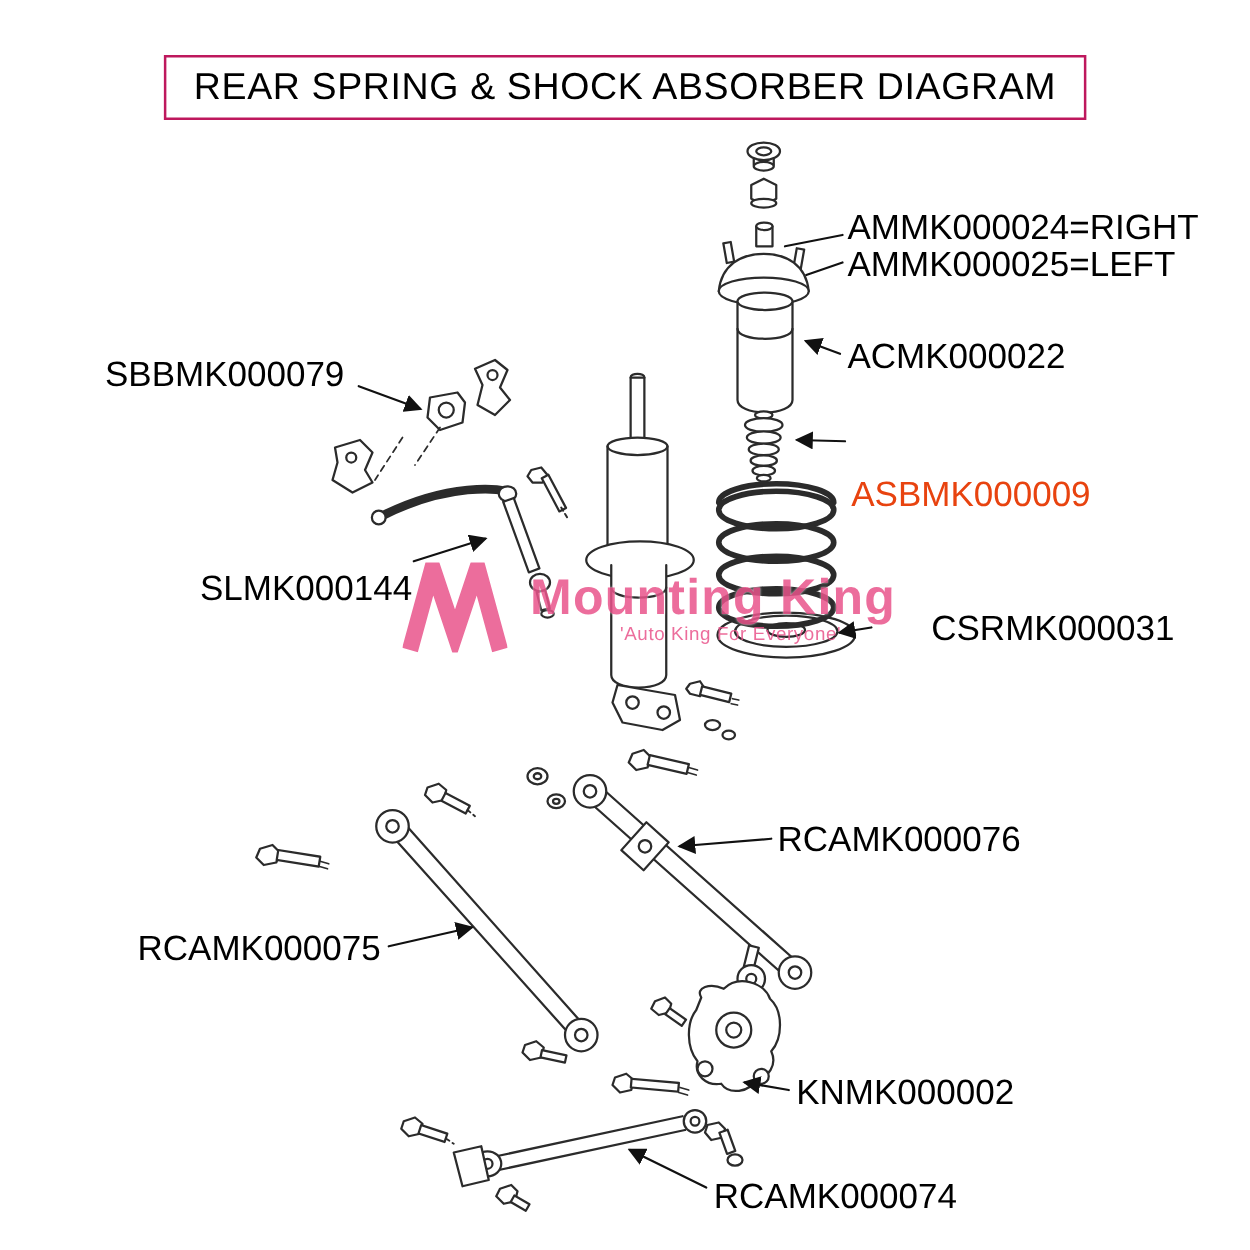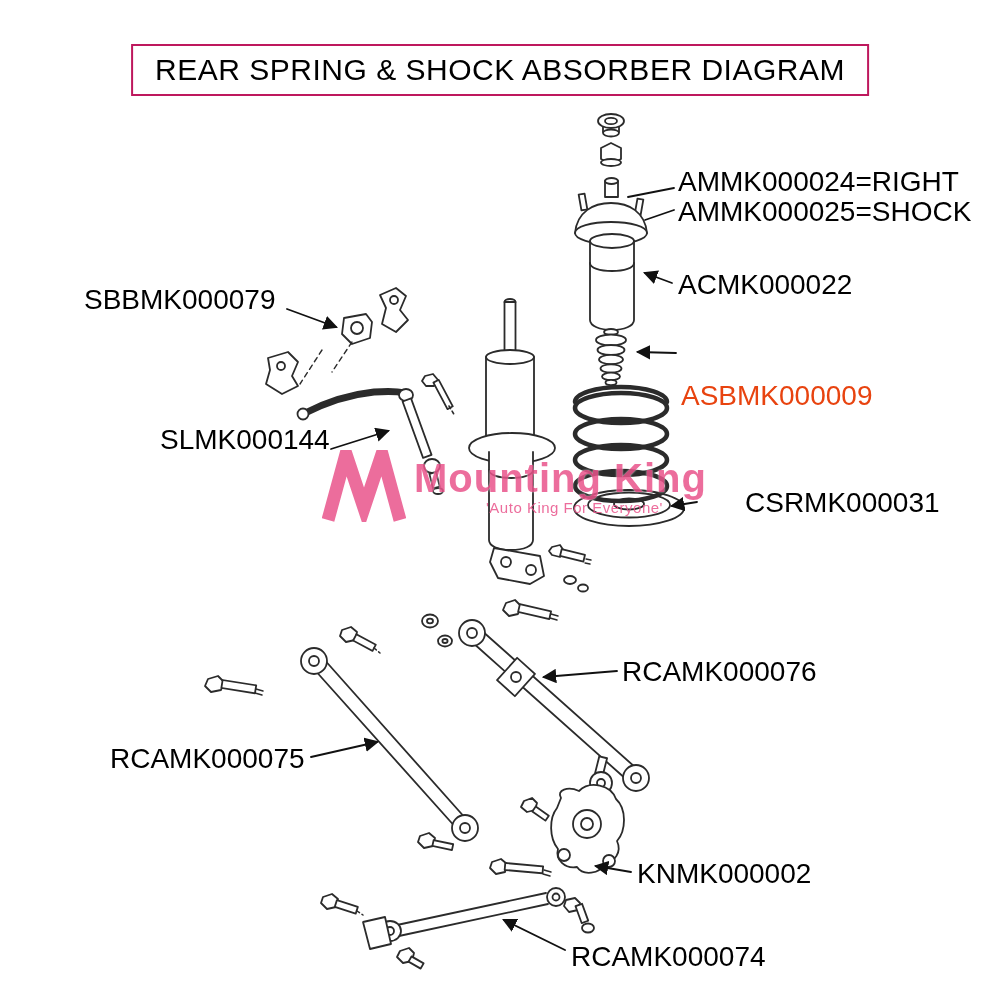--- a/index.html
+++ b/index.html
@@ -22,21 +22,21 @@
     letter-spacing:.5px;
     white-space:nowrap;
     z-index:5;
   }
   svg.diagram { position:absolute; left:0; top:0; z-index:1; }
   .watermark {
     position:absolute;
     left:322px; top:450px;
     display:flex;
     align-items:center;
-    gap:8px;
+    gap:18px;
     opacity:.85;
     z-index:2;
     justify-content:center;
   }
   .wm-text { display:flex; flex-direction:column; }
   .wm-brand {
     font-size:40px;
     font-weight:bold;
     color:#e9548b;
     letter-spacing:1px;
@@ -288,22 +288,22 @@
   <svg width="84" height="72" viewBox="0 0 84 72">
     <path d="M6,70 L24,4 L42,58 L60,4 L78,70" fill="none" stroke="#e9548b" stroke-width="13" stroke-linejoin="miter" stroke-linecap="butt"></path>
   </svg>
   <div class="wm-text">
     <div class="wm-brand">Mounting King</div>
     <div class="wm-tagline">'Auto King For Everyone'</div>
   </div>
 </div>
 
 <div class="part-label" style="left:678px; top:166px;">AMMK000024=RIGHT</div>
-<div class="part-label" style="left:678px; top:196px;">AMMK000025=SHOCK</div>
+<div class="part-label" style="left:678px; top:196px;">AMMK000025=LEFT</div>
 <div class="part-label" style="left:678px; top:269px;">ACMK000022</div>
 <div class="part-label highlight" style="left:681px; top:340px;">ASBMK000009</div>
 <div class="part-label" style="left:84px; top:284px;">SBBMK000079</div>
-<div class="part-label" style="left:160px; top:424px;">SLMK000144</div>
+<div class="part-label" style="left:160px; top:455px;">SLMK000144</div>
 <div class="part-label" style="left:701px; top:487px;margin-left:44px;">CSRMK000031</div>
 <div class="part-label" style="left:622px; top:656px;">RCAMK000076</div>
 <div class="part-label" style="left:110px; top:743px;">RCAMK000075</div>
 <div class="part-label" style="left:637px; top:858px;">KNMK000002</div>
 <div class="part-label" style="left:571px; top:941px;">RCAMK000074</div>
 
 </body></html>

